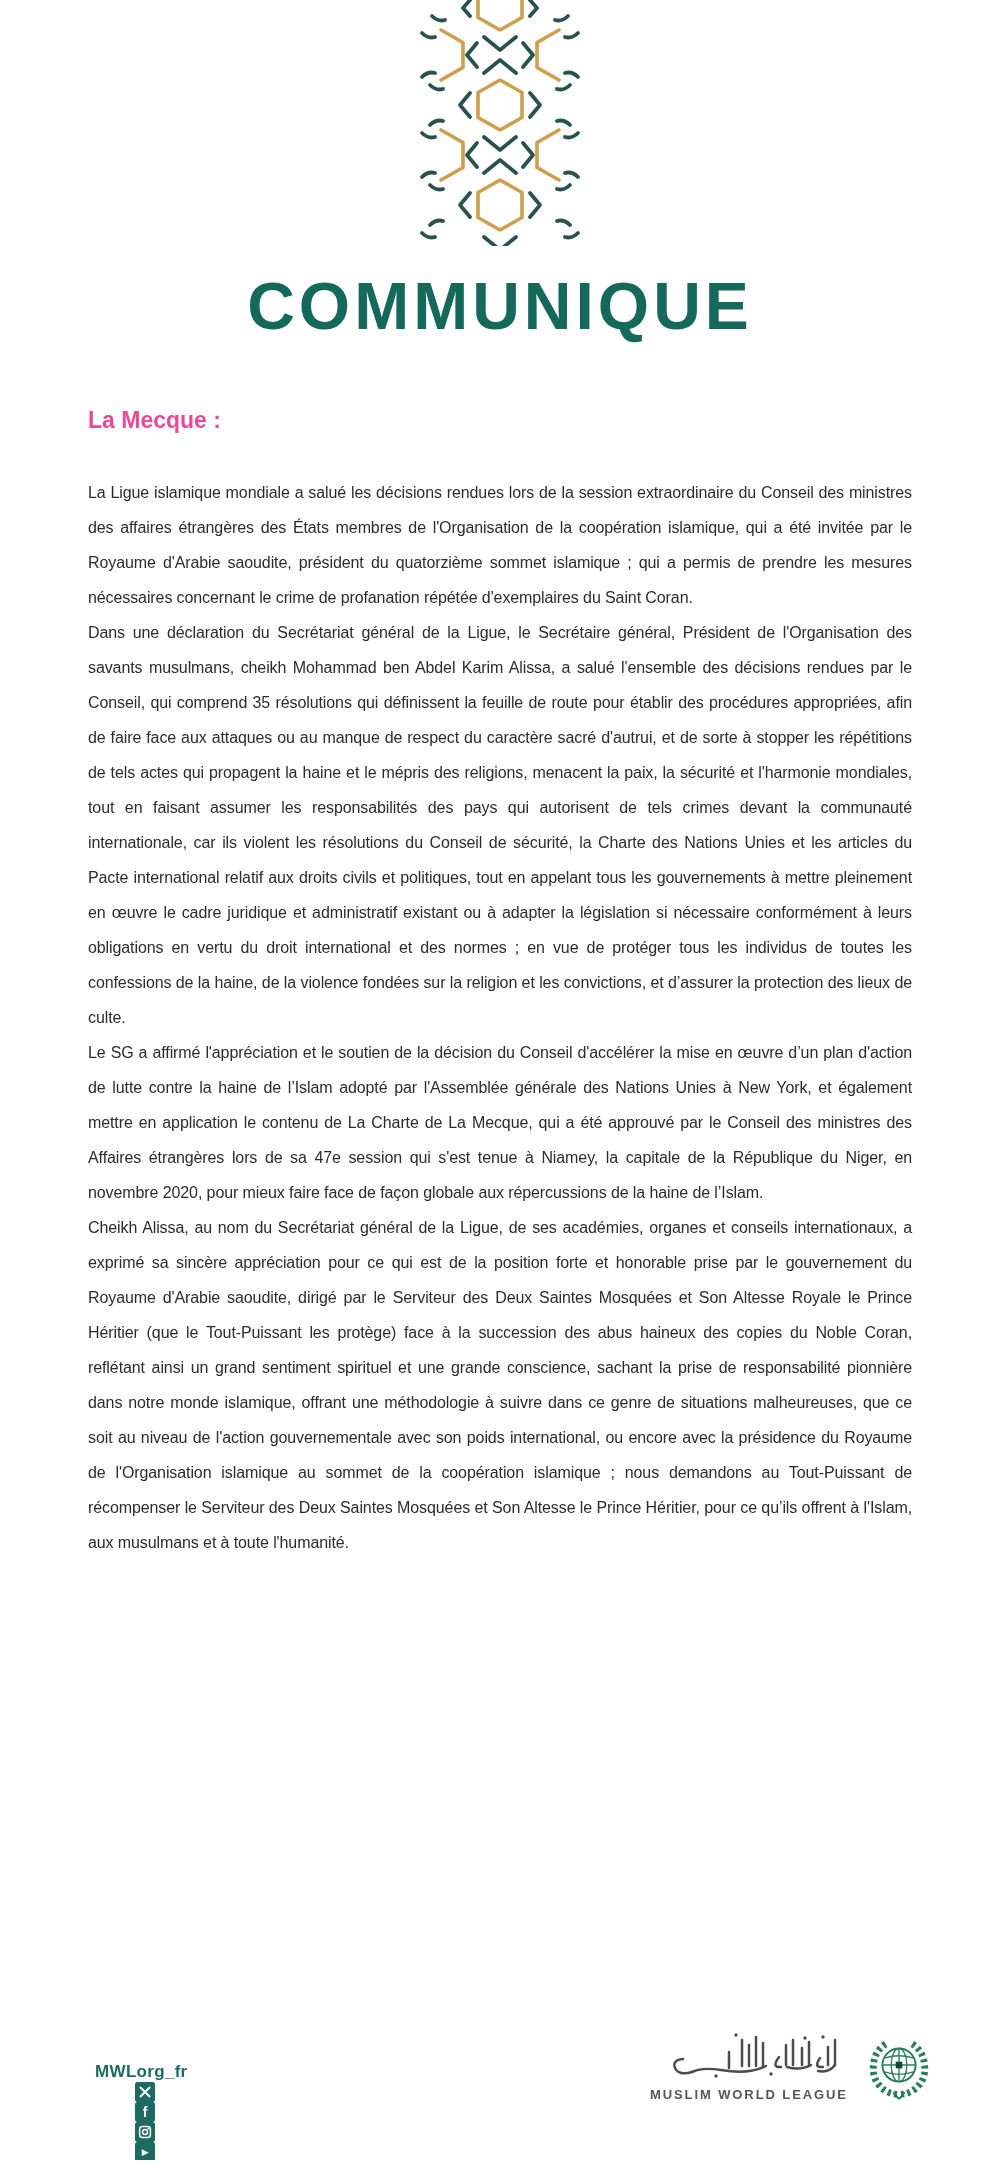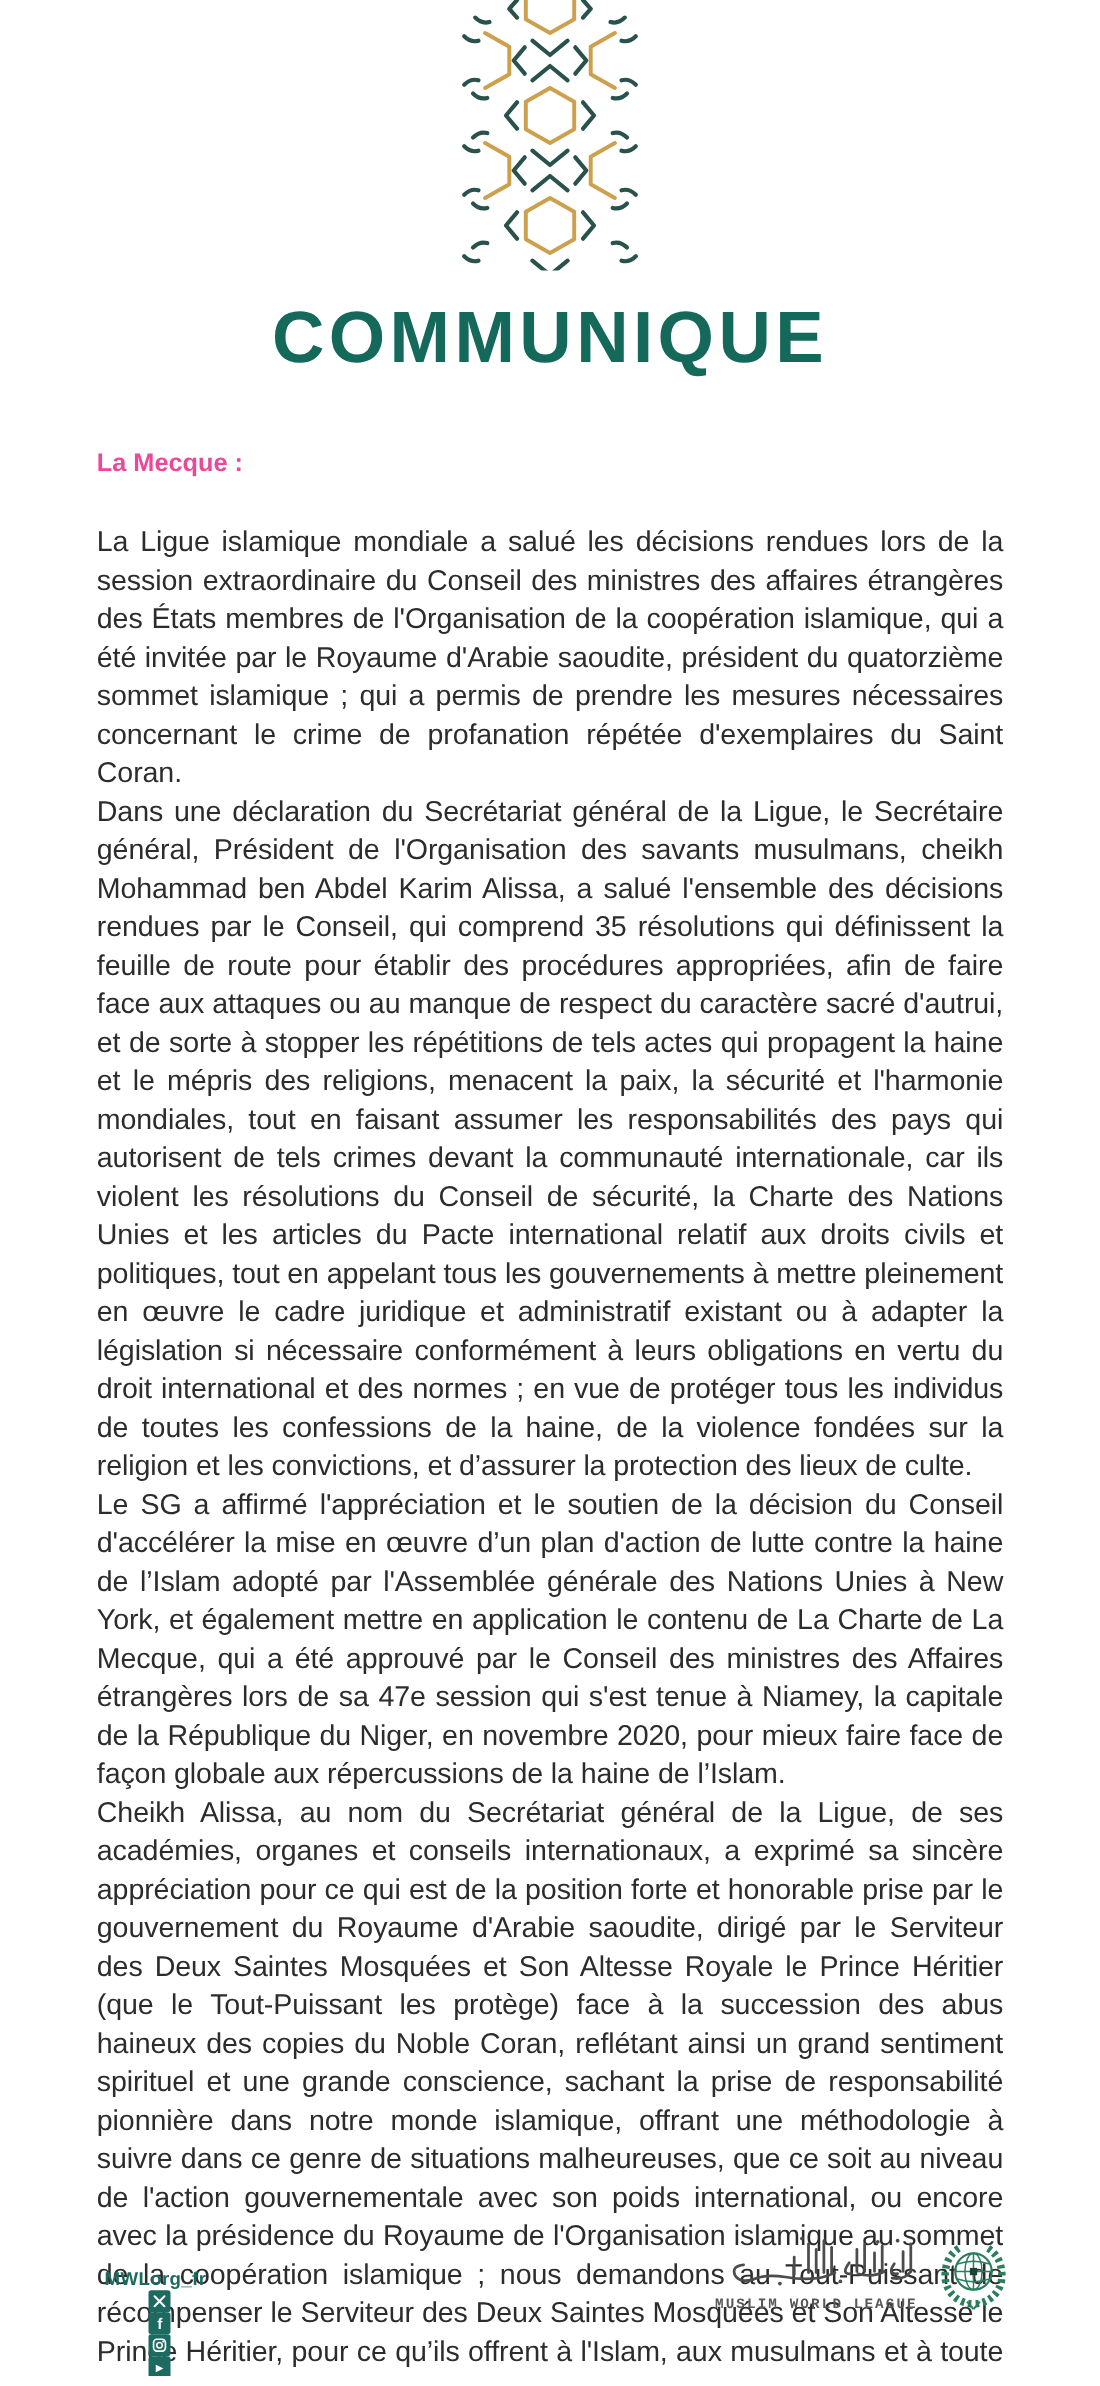--- a/index.html
+++ b/index.html
@@ -28,21 +28,21 @@
   main{margin:64px 88px 0 88px;}
   h2.dateline{
     margin:0;
     font-size:23px;
     line-height:28px;
     font-weight:bold;
     color:#ec4899;
   }
   p.para{
     margin:0;
-    font-size:26px;
+    font-size:16px;
     line-height:35px;
     letter-spacing:-0.1px;
     text-align:justify;
     hyphens:auto;
     -webkit-hyphens:auto;
     color:#2c2c2e;
   }
   p.para.first{margin-top:41px;}
   p.para.gap-before{}
   
@@ -64,21 +64,21 @@
   .sq .glyph.play{font-size:9px;}
   .sq svg{display:block;}
   .footer-logo{
     position:absolute;left:650px;top:2032px;
     display:flex;align-items:center;
   }
   .logo-text-col{display:flex;flex-direction:column;align-items:center;}
   .logo-arabic svg{display:block;}
   .logo-en{
     margin-top:7px;
-    font-family:Liberation Mono, monospace;
+    font-family:Liberation Sans, sans-serif;
     font-size:13px;font-weight:bold;letter-spacing:1.9px;
     color:#56575b;white-space:nowrap;
   }
   .emblem{margin-left:12px;}
   .emblem svg{display:block;}
 </style>
 </head>
 <body>
 
 <div class="page">

